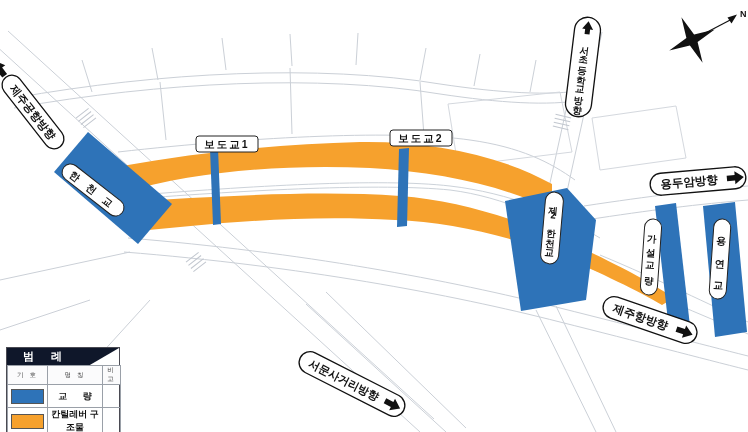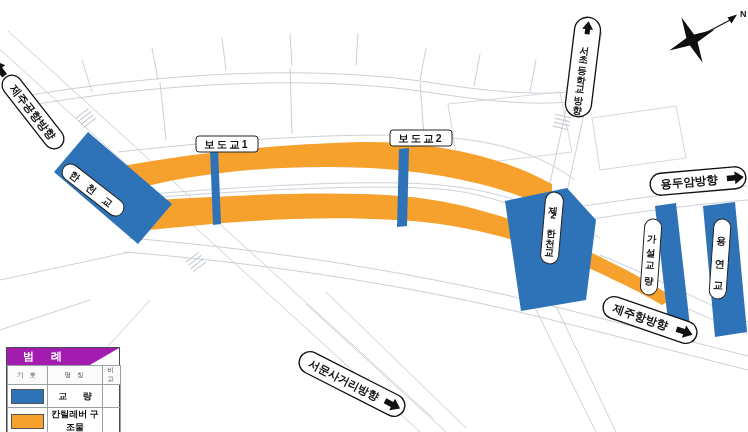--- a/index.html
+++ b/index.html
@@ -12,21 +12,21 @@
   .river path{stroke:#ccd2d9;stroke-width:1;fill:none;}
   .pill-rect{fill:#ffffff;stroke:#111;stroke-width:1.3;}
   .pill-text{font-weight:bold;fill:#111;}
   .blabel-rect{fill:#ffffff;stroke:#222;stroke-width:1;}
   .blabel-text{font-weight:bold;fill:#111;}
   .vtext{writing-mode:vertical-rl;text-orientation:upright;}
   .arrow{fill:#111;stroke:none;}
   
   .legend{position:absolute;left:6px;top:347px;width:114px;background:#fff;
           border:1.5px solid #4a4a52;box-sizing:border-box;font-family:inherit;}
-  .legend-title{height:17px;line-height:17px;background:#a21caf;color:#fff;font-size:11px;
+  .legend-title{height:17px;line-height:17px;background:#0f172a;color:#fff;font-size:11px;
                 font-weight:bold;letter-spacing:7px;padding-left:16px;
                 clip-path:polygon(0 0,100% 0,74% 100%,0 100%);}
   .legend table{border-collapse:collapse;width:100%;table-layout:fixed;}
   .legend td,.legend th{border:1px solid #9aa0a8;text-align:center;vertical-align:middle;padding:0;}
   .legend th{font-size:6.5px;color:#444;letter-spacing:2px;font-weight:normal;height:10px;background:#fbfbfc;}
   .legend td{height:22px;font-size:9px;font-weight:bold;color:#111;margin-top:9px;}
   .legend .c1{width:39px;} .legend .c2{width:54px;} .legend .c3{width:17px;}
   .swatch{width:31px;height:13px;margin:0 auto;border:1px solid #555;}
   .sp-wide{word-spacing:13px;}
   .small-name{font-size:8.5px;letter-spacing:0;}

